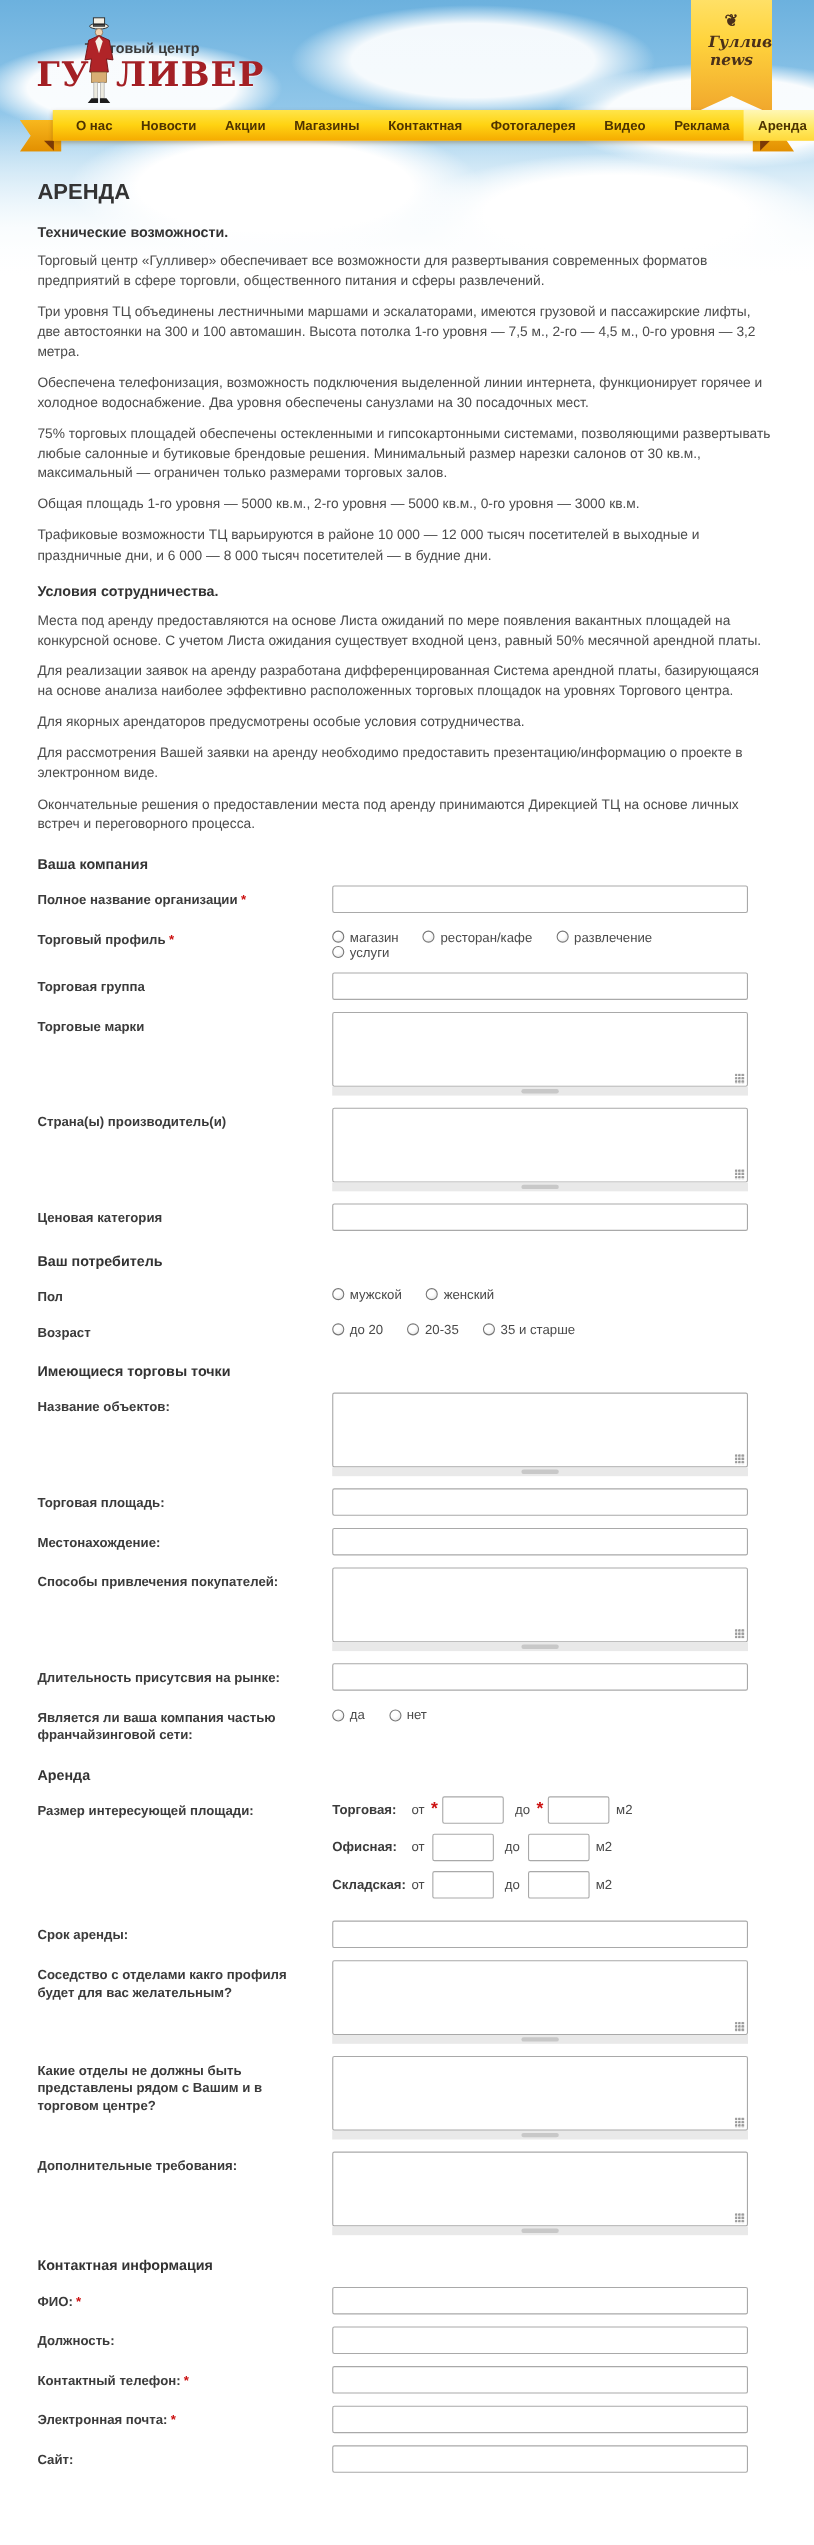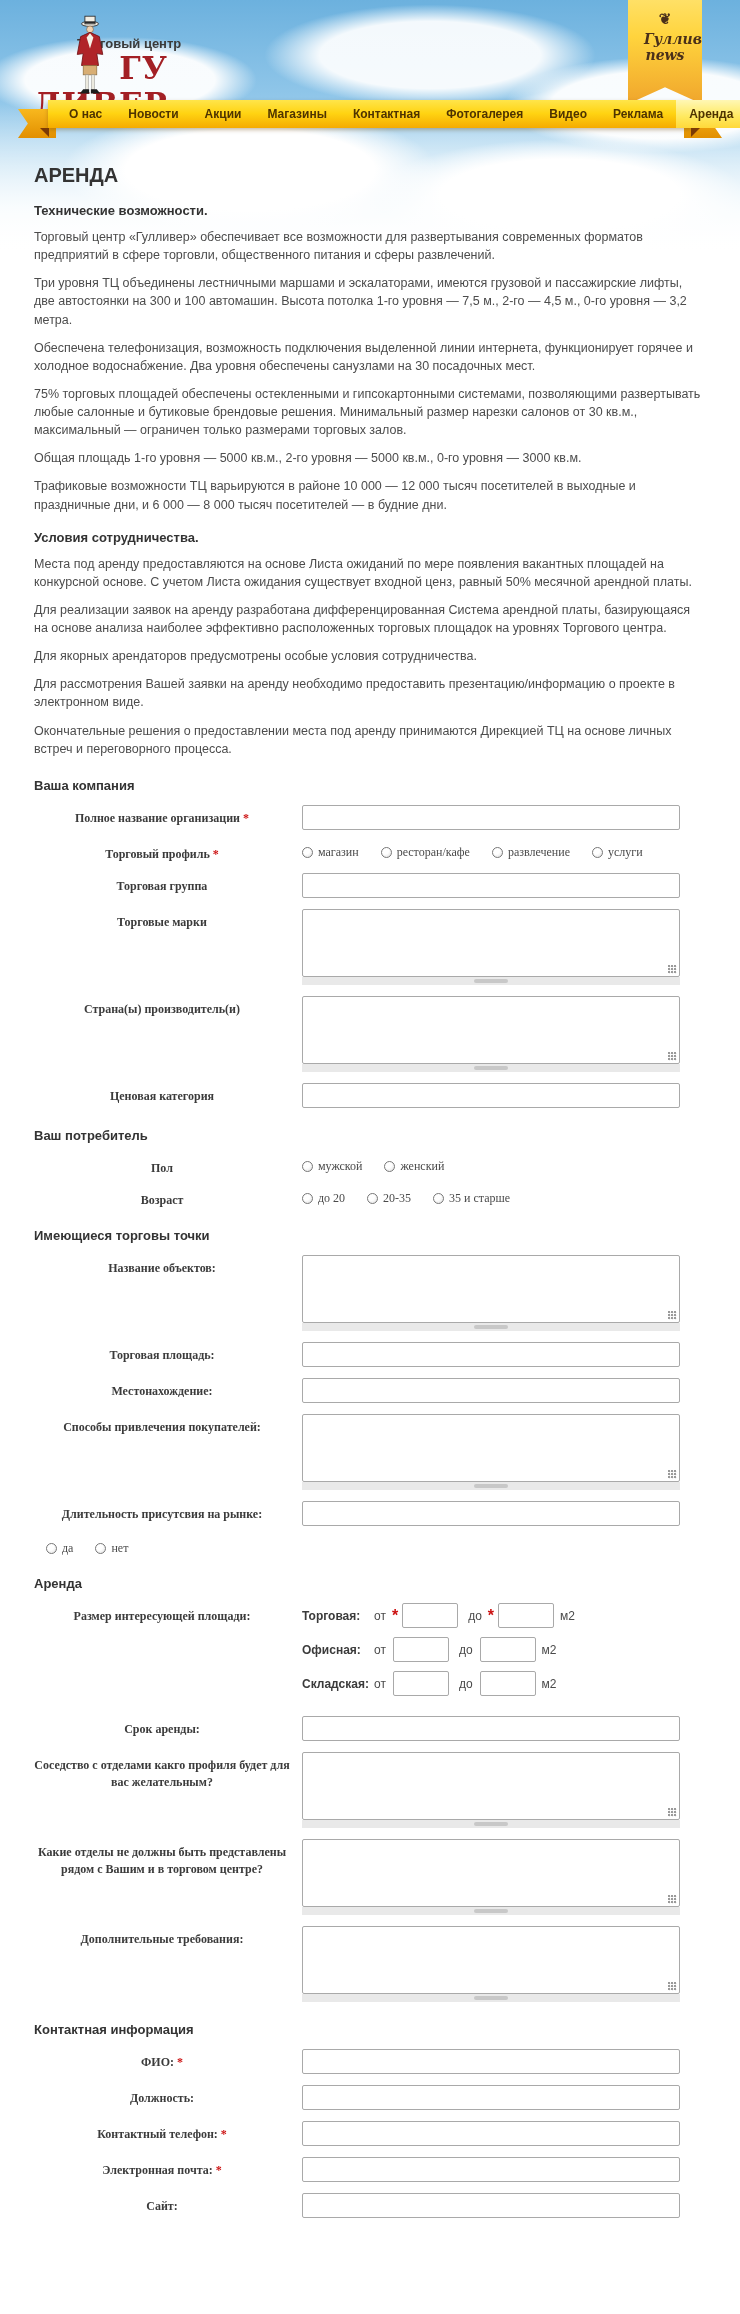--- a/index.html
+++ b/index.html
@@ -21,21 +21,21 @@
       radial-gradient(ellipse 250px 75px at 560px 195px, rgba(255,255,255,1) 48%, rgba(255,255,255,0) 74%),
       linear-gradient(180deg, #6cb1de 0%, #93c8ea 40%, #cfe8f6 75%, #ffffff 100%);
   }
   header { position:relative; z-index:2; height:100px; }
   
   .logo { position:absolute; left:33px; top:6px; width:220px; height:92px; }
   .logo-sub { position:absolute; left:44px; top:30px; font-size:13px; font-weight:700; color:#3a3a3a; }
   .logo-title {
     position:absolute; left:0; top:44px; display:flex; align-items:flex-end;
     font-family:"DejaVu Serif", serif; font-weight:700; font-size:31px;
-    color:#a32025; letter-spacing:1px; text-shadow:0 1px 0 rgba(255,255,255,.6);flex-direction:column;
+    color:#a32025; letter-spacing:1px; text-shadow:0 1px 0 rgba(255,255,255,.6);
   }
   .lg-gap { display:inline-block; width:24px; }
   .gulliver-fig { position:absolute; left:40px; top:-36px; width:34px; height:86px; }
   
   .news-ribbon {
     position:absolute; right:38px; top:0; width:74px; height:104px; z-index:3;
     background:linear-gradient(180deg,#ffe066 0%, #ffd43d 35%, #f0a52c 100%);
     clip-path:polygon(0 0, 100% 0, 100% 100%, 50% 84%, 0 100%);
     text-align:center; padding-top:12px; cursor:pointer;
     font-family:"DejaVu Serif", serif; font-style:italic; font-weight:700; color:#4a301a;
@@ -66,22 +66,22 @@
   
   main { position:relative; z-index:1; padding:0 34px; }
   h1.page-title { margin:36px 0 6px; font-size:20px; font-weight:700; color:#333; }
   .sub-head { margin:16px 0 4px; font-size:13px; font-weight:700; color:#333; }
   main p { margin:10px 0; font-size:12.5px; line-height:1.45; color:#4c4c4c; }
   
   form { margin-top:16px; }
   .fsection { margin:20px 0 12px; font-size:13px; font-weight:700; color:#333; }
   .form-row { display:flex; margin-bottom:11px; align-items:flex-start; }
   .flabel {
-    width:256px; flex:0 0 256px; text-align:center; padding-top:5px;
-    font-size:12px; font-weight:700; color:#3b3b3b; line-height:1.35;font-family:Liberation Serif, serif;
+    width:256px; flex:0 0 256px; text-align:left; padding-top:5px;
+    font-size:12px; font-weight:700; color:#3b3b3b; line-height:1.35;
   }
   .req { color:#cc1111; margin-left:3px; font-weight:700; }
   .fctrl { margin-left:12px; width:378px; flex:0 0 378px; }
   input.ti {
     width:378px; height:25px; border:1px solid #a9a9a9; border-radius:2px;
     background:#fff; padding:0 6px; font:12px "Liberation Sans",sans-serif; color:#333;
   }
   .ta-wrap { position:relative; }
   textarea.ta {
     width:378px; height:68px; border:1px solid #a9a9a9; border-radius:2px;
@@ -90,21 +90,21 @@
   }
   .ta-wrap .corner {
     position:absolute; right:3px; bottom:11px; width:9px; height:9px;
     background:radial-gradient(circle at 1.2px 1.2px, #9a9a9a 1px, transparent 1.4px);
     background-size:3px 3px; pointer-events:none;
   }
   .grip { width:378px; height:8px; background:#e9e9e9; position:relative; cursor:row-resize; }
   .grip i { position:absolute; left:50%; top:2px; width:34px; height:4px; margin-left:-17px;
     background:#c8c8c8; border-radius:2px; display:block; }
   
-  .radio-line { display:flex; align-items:flex-end; padding-top:4px; flex-wrap:wrap;font-family:Liberation Serif, serif; }
+  .radio-line { display:flex; align-items:flex-end; padding-top:4px; flex-wrap:wrap; }
   .radio-opt { display:flex; align-items:center; margin-right:22px; cursor:pointer; }
   .rb { width:11px; height:11px; border:1px solid #777; border-radius:50%;
     background:radial-gradient(circle at 35% 30%, #fff 40%, #ddd 100%); margin-right:5px; flex:0 0 11px; }
   .radio-opt span.rlabel { font-size:12px; font-weight:400; color:#4a4a4a; white-space:nowrap; }
   
   .area-row { display:flex; align-items:center; margin-bottom:9px; }
   .area-name { width:66px; font-size:12px; font-weight:700; color:#3b3b3b; }
   .area-word { font-size:12px; color:#4a4a4a; margin:0 3px 0 6px; }
   input.si { width:56px; height:25px; border:1px solid #a9a9a9; border-radius:2px;
     margin:0 4px; padding:0 4px; font:12px "Liberation Sans",sans-serif; }
@@ -311,20 +311,21 @@
           </div>
       </div>
     </div>
 
     <div class="form-row">
       <div class="flabel"><span>Длительность присутсвия на рынке:</span></div>
       <div class="fctrl"><input class="ti" type="text" style=""></div>
     </div>
 
     <div class="form-row">
+      <div class="flabel"><span>Является ли ваша компания частью франчайзинговой сети:</span></div>
       <div class="fctrl radio-line">
         <label class="radio-opt">
             <span class="rb"></span>
             <span class="rlabel">да</span>
           </label>
         <label class="radio-opt">
             <span class="rb"></span>
             <span class="rlabel">нет</span>
           </label>
       </div>

